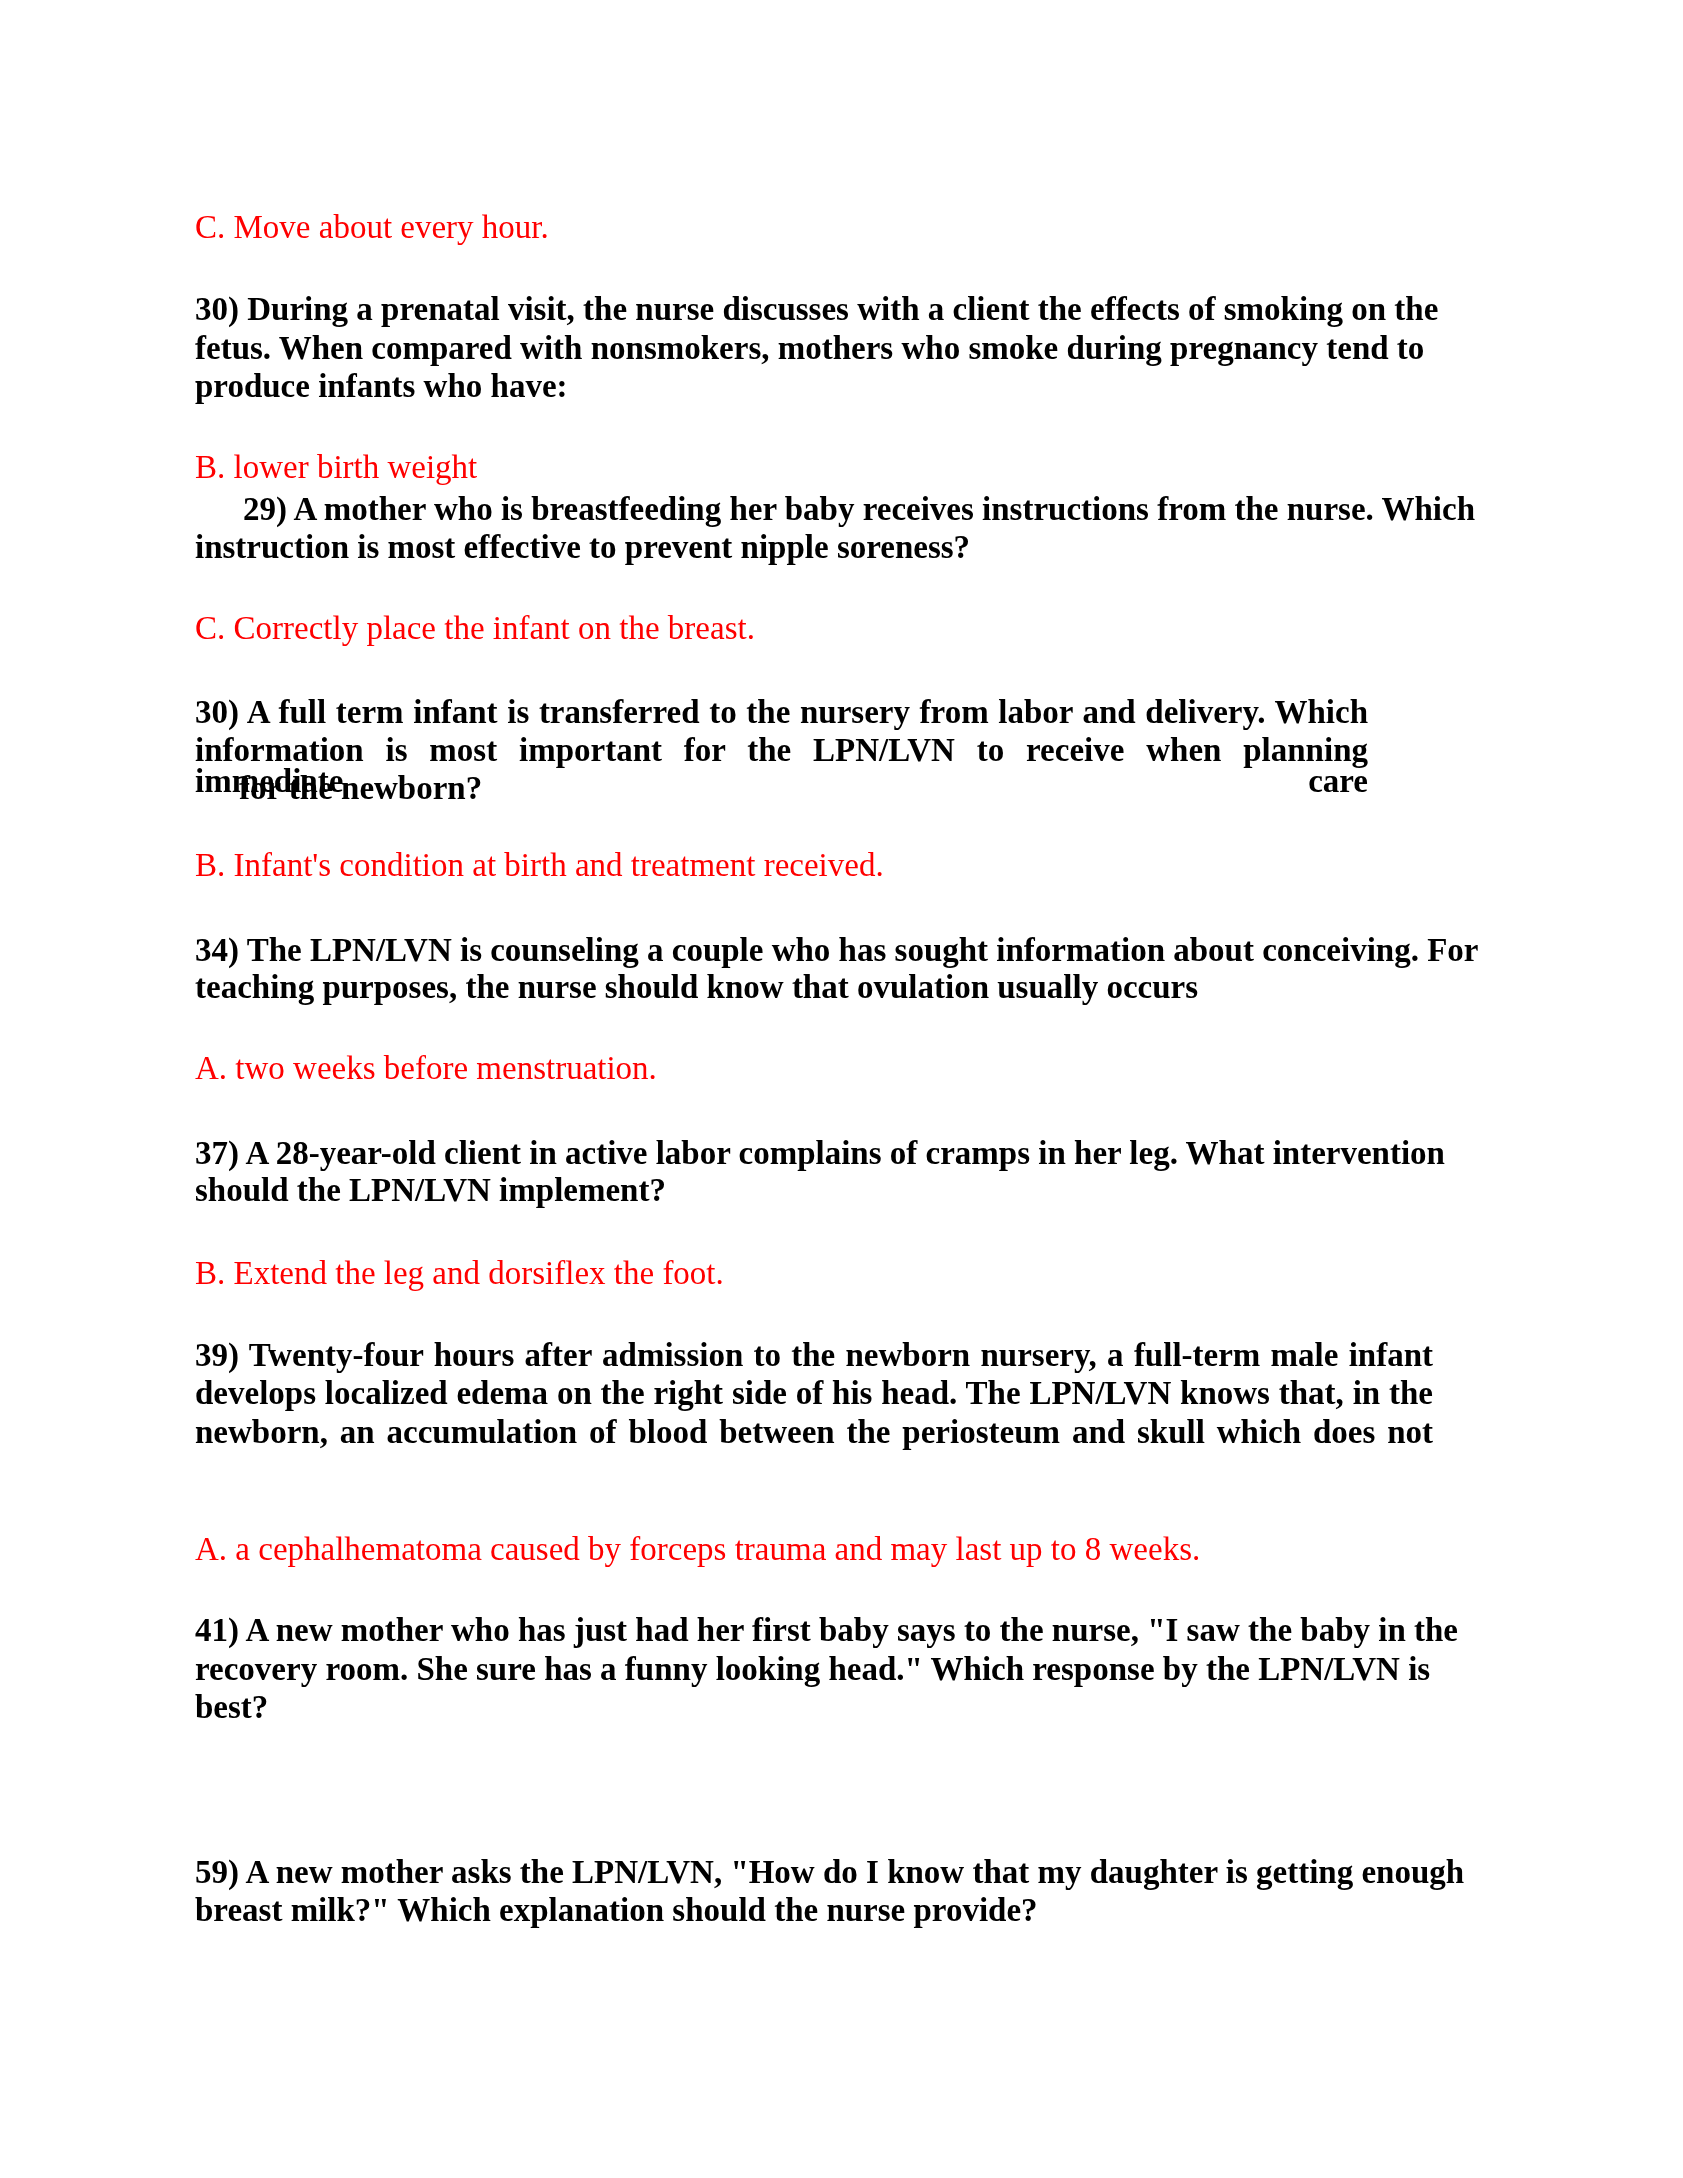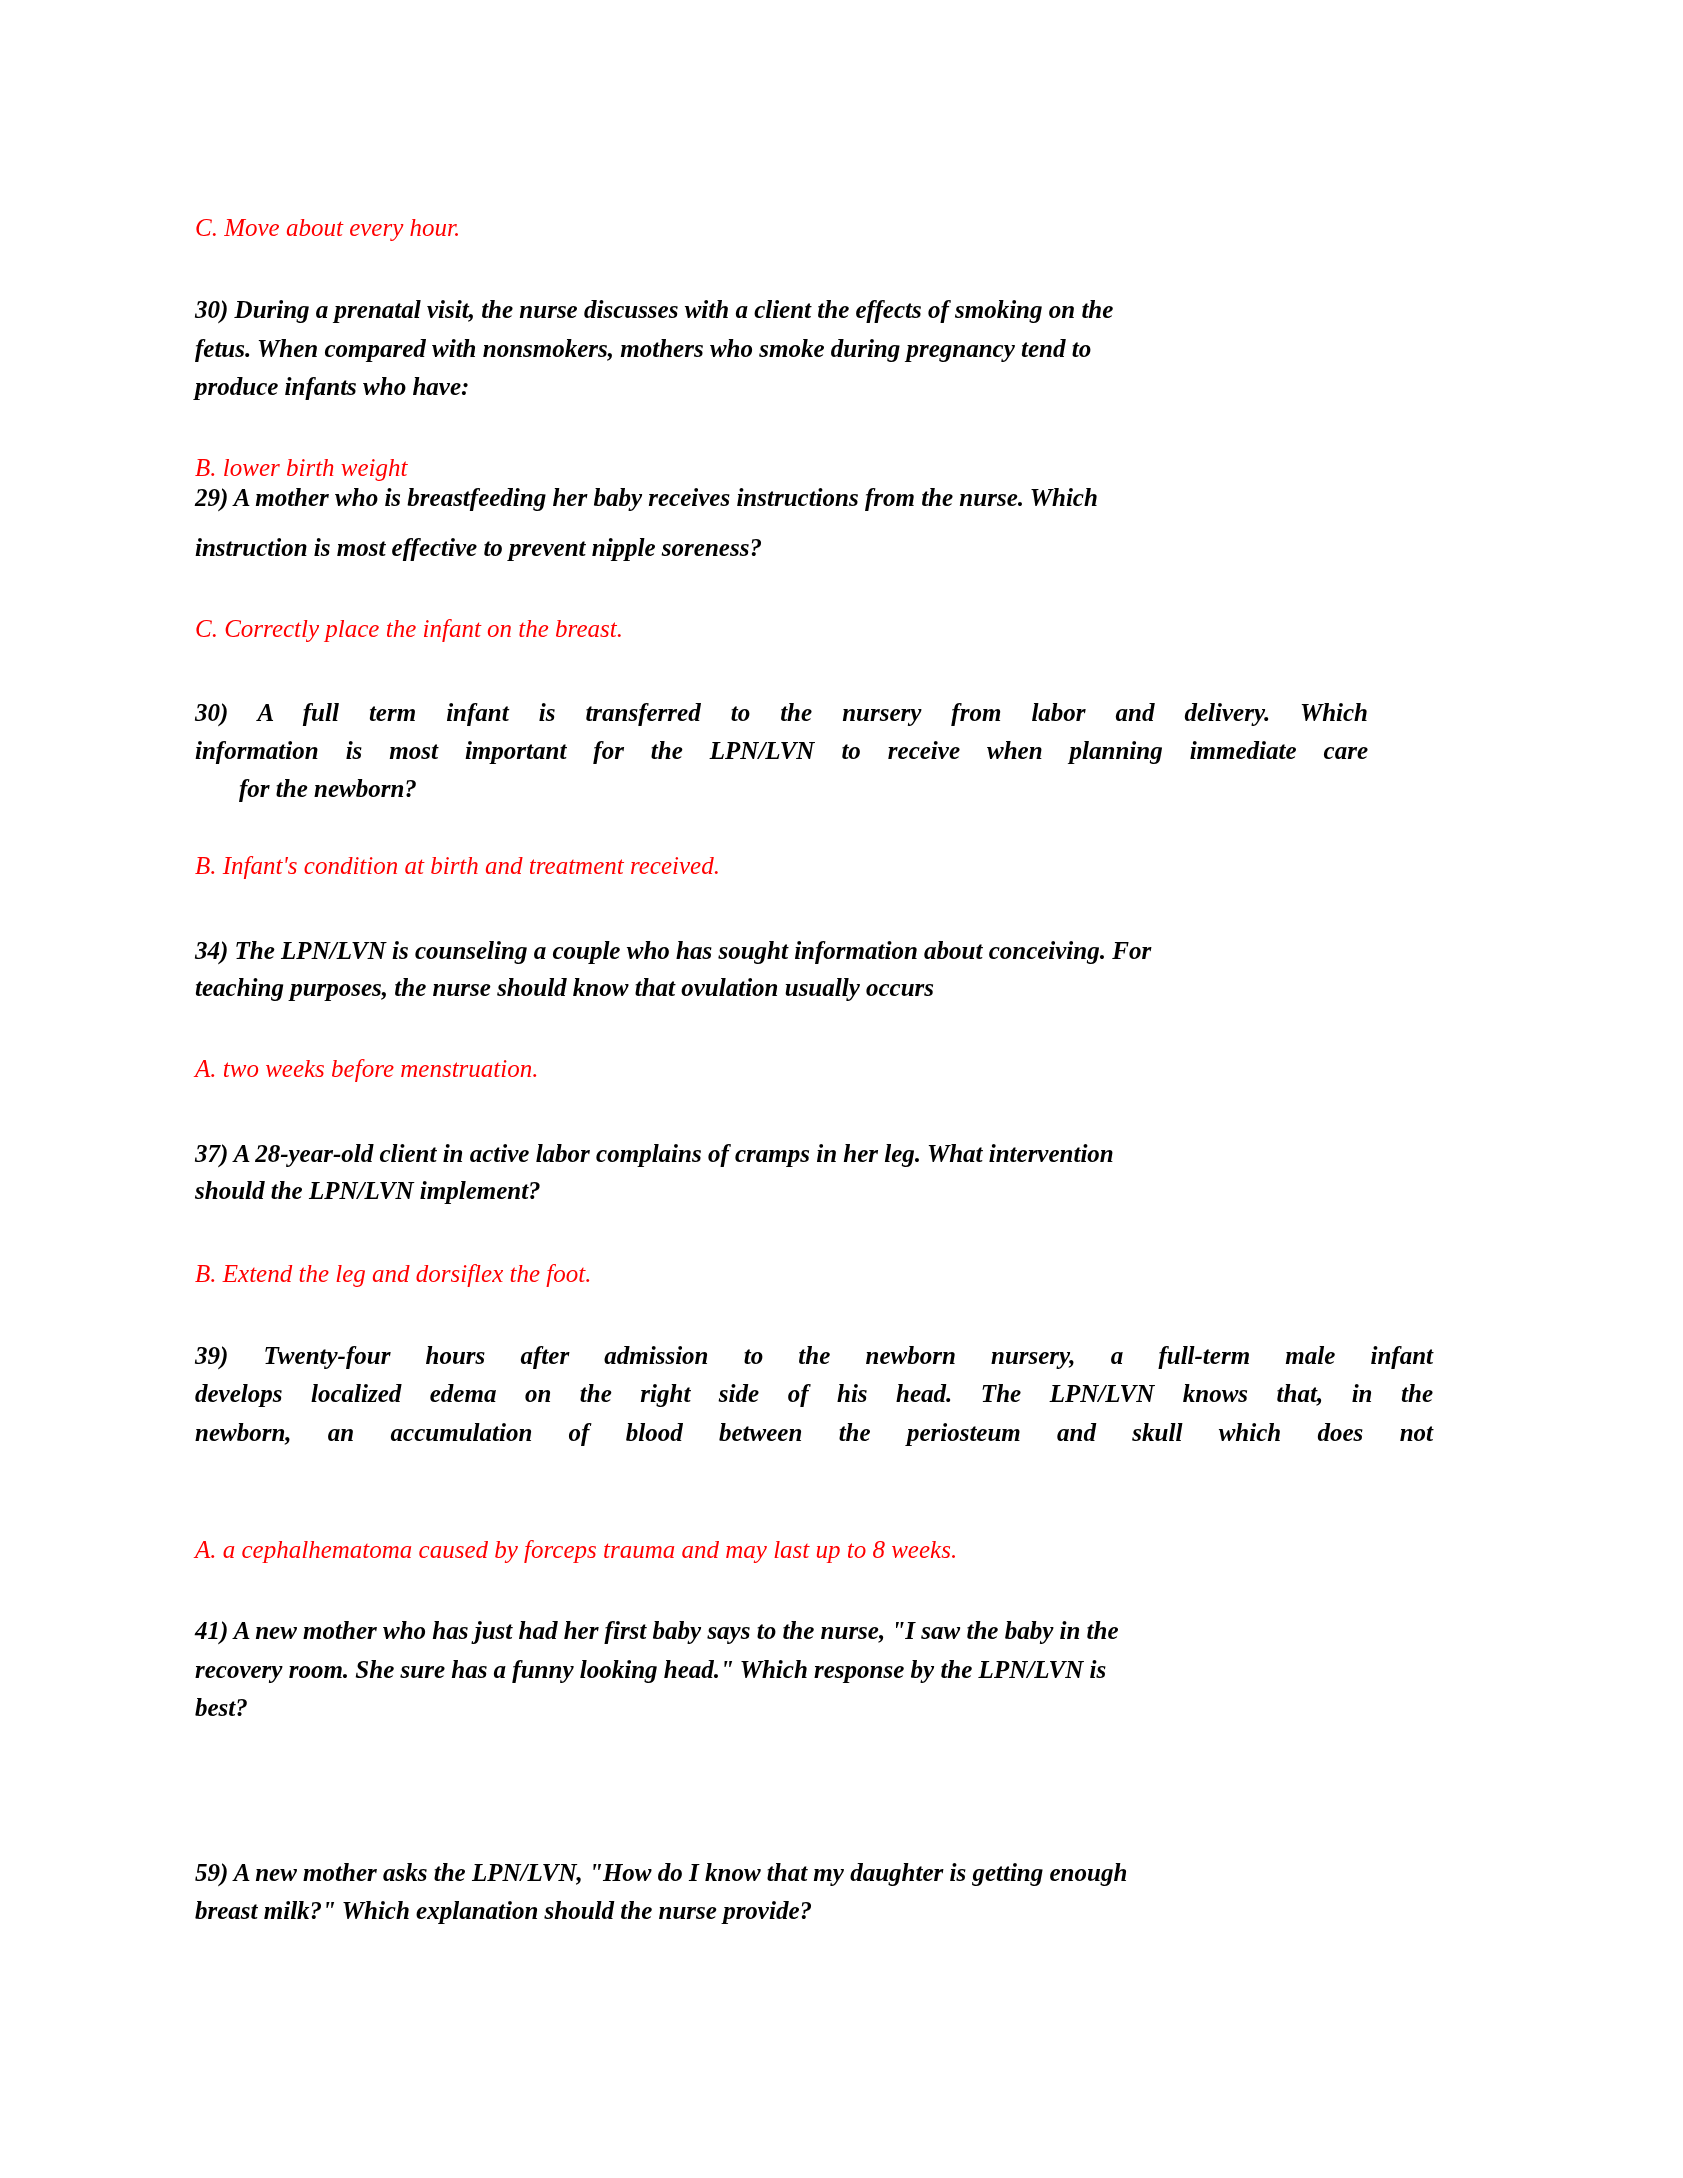--- a/index.html
+++ b/index.html
@@ -17,25 +17,24 @@
   .page {
     position: absolute;
     left: 0; top: 0;
     width: 1683px;
     height: 2178px;
     background: #ffffff;
   }
   .line {
     position: absolute;
     left: 195px;
-    font-size: 25px;
+    font-size: 33px;
     line-height: 31px;
     white-space: nowrap;
     color: #000000;
-    font-style: italic;
   }
   .q { font-weight: bold; }
   .ans { color: #ff0000; font-weight: normal; }
   .just {
     text-align: justify;
     text-align-last: justify;
     white-space: normal;
   }
 </style>
 </head>
@@ -44,21 +43,21 @@
 <div class="page">
 
   <div class="line ans" style="top:212px;">C. Move about every hour.</div>
 
   <div class="line q" style="top:294px;">30) During a prenatal visit, the nurse discusses with a client the effects of smoking on the</div>
   <div class="line q" style="top:333px;">fetus. When compared with nonsmokers, mothers who smoke during pregnancy tend to</div>
   <div class="line q" style="top:371px;">produce infants who have:</div>
 
   <div class="line ans" style="top:452px;">B. lower birth weight</div>
 
-  <div class="line q" style="top:482px;">29) A mother who is breastfeeding her baby receives instructions from the nurse. Which</div>
+  <div class="line q" style="top:494px;margin-left:48px;">29) A mother who is breastfeeding her baby receives instructions from the nurse. Which</div>
   <div class="line ans" style="top:613px;">C. Correctly place the infant on the breast.</div>
 
   <div class="line q" style="top:532px;">instruction is most effective to prevent nipple soreness?</div>
 
   <div class="line q just" style="top:697px; width:1173px;">30) A full term infant is transferred to the nursery from labor and delivery. Which</div>
   <div class="line q just" style="top:735px; width:1173px;">information is most important for the LPN/LVN to receive when planning immediate care</div>
   <div class="line q" style="top:773px;margin-left:44px;">for the newborn?</div>
 
   <div class="line ans" style="top:850px;">B. Infant's condition at birth and treatment received.</div>
 

